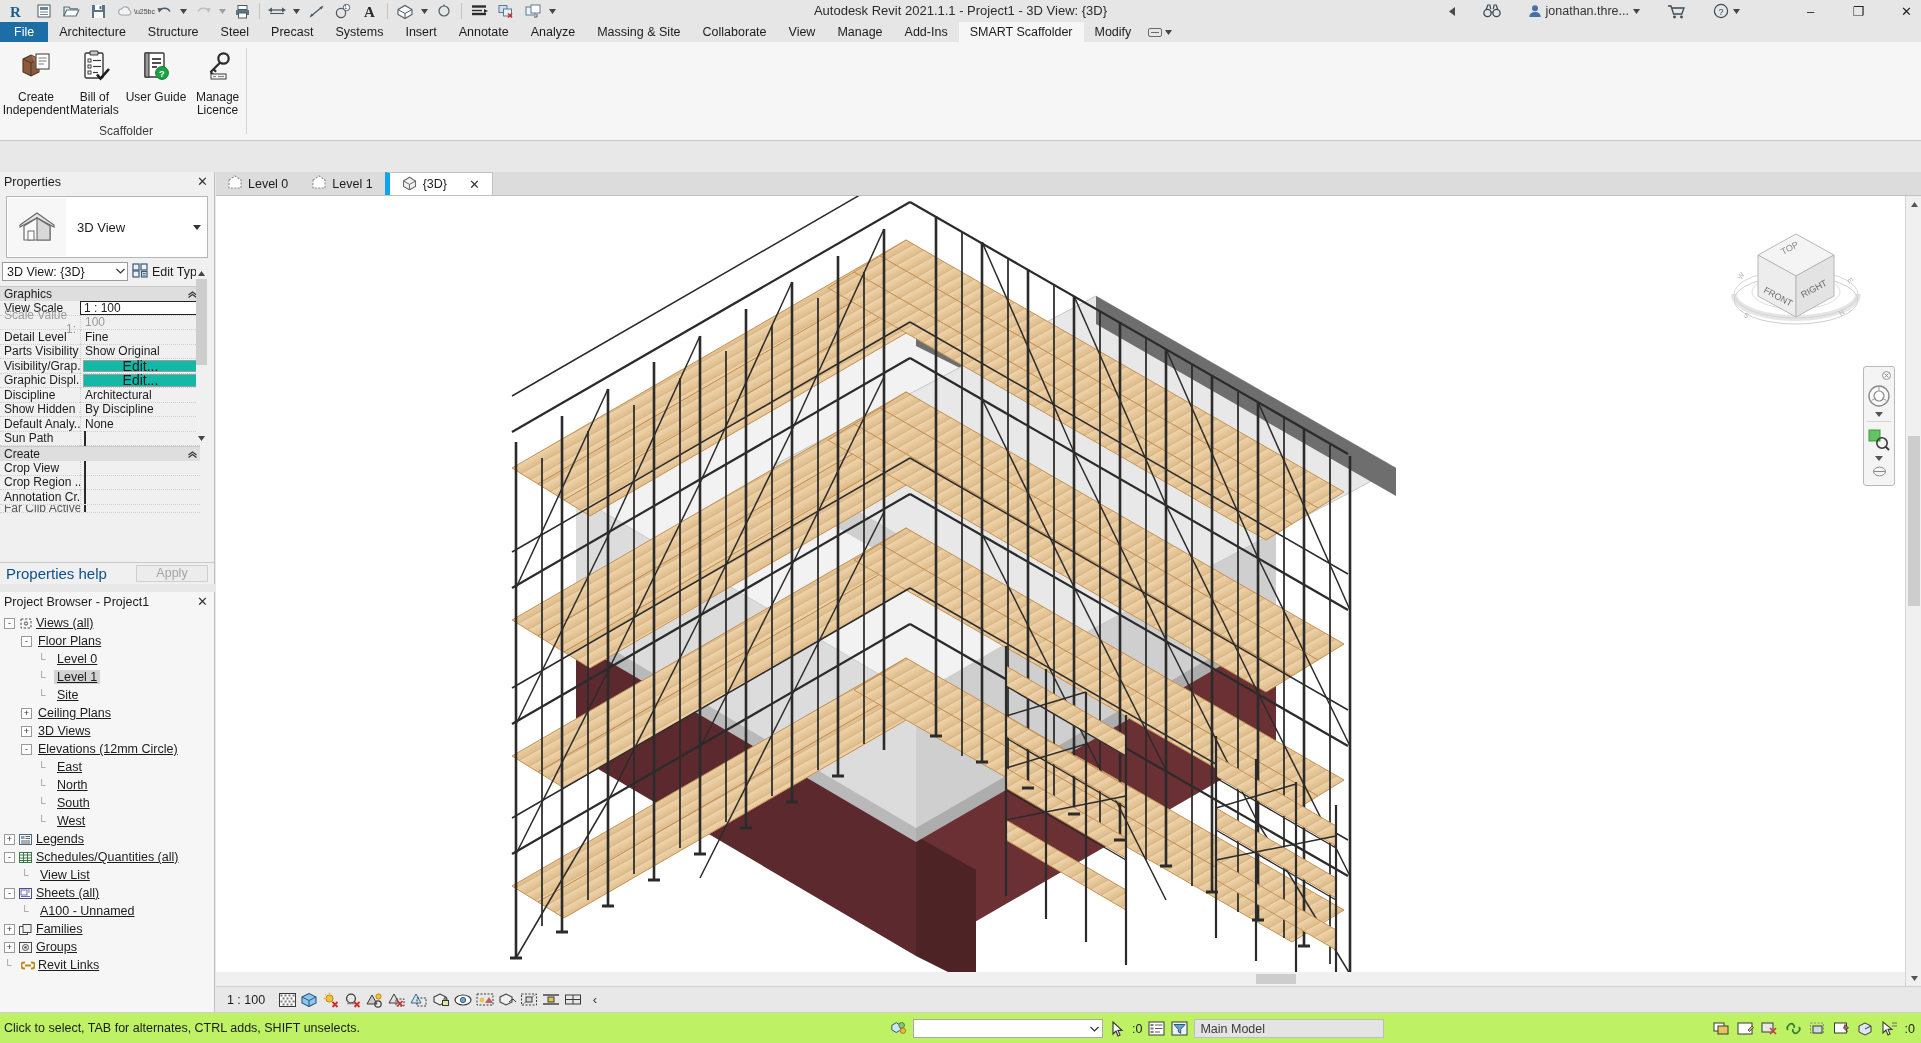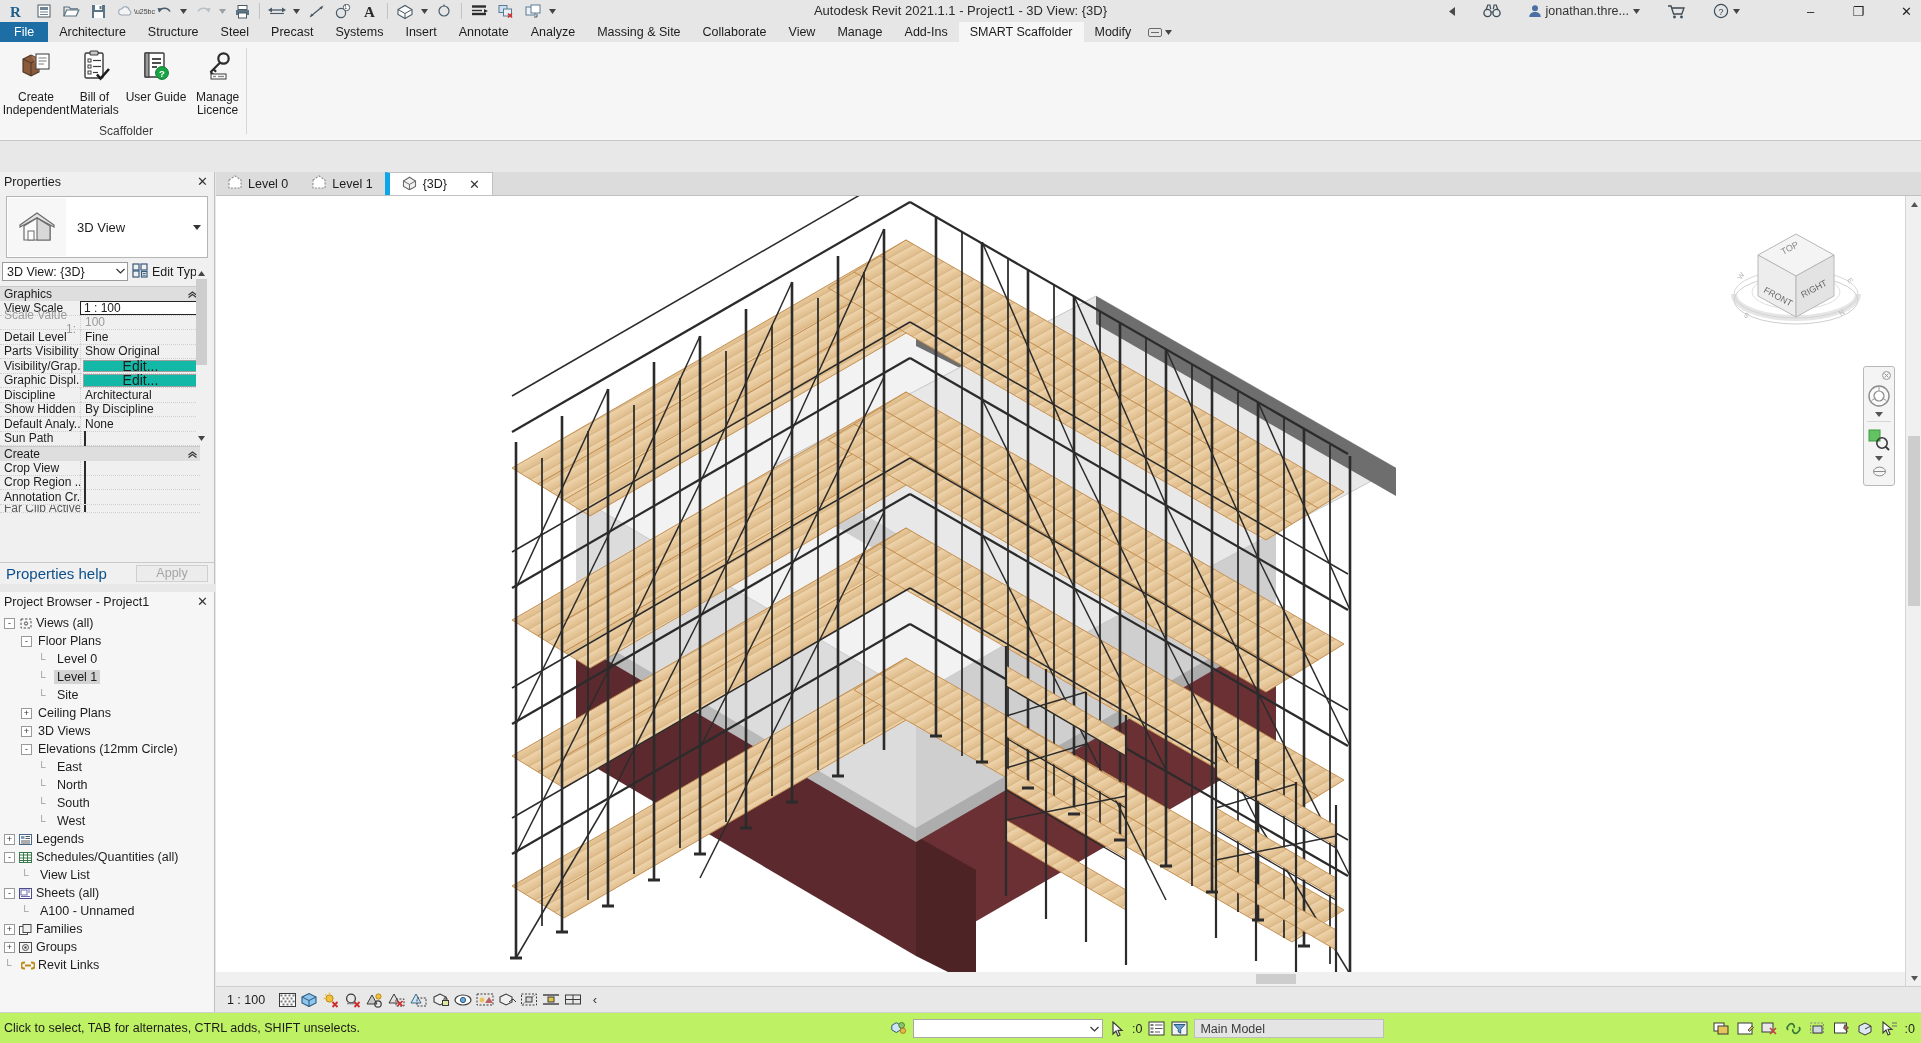--- a/index.html
+++ b/index.html
@@ -89,21 +89,21 @@
      font-size:12.5px; text-align:center; line-height:15px;}
 
   #browser{ position:absolute; left:0; top:592px; width:215px; height:420px;
      background:#f6f6f6; border-right:1px solid #c0c0c0; }
   #tree{ padding:3px 0 0 2px; font-size:12.5px; }
   .tn{ height:18px; display:flex; align-items:center; white-space:nowrap; }
   .tn .tog{ width:11px; height:11px; border:1px solid #9a9a9a; background:#fff; font-size:9px;
      line-height:9px; text-align:center; color:#333; margin-right:3px; flex:none;}
   .tn .sp{ flex:none; }
   .tn .ti{ width:15px; flex:none; display:flex; align-items:center; justify-content:center;}
-  .tn .tl{ padding:0 3px; }
+  .tn .tl{ padding:0 3px;text-decoration:underline; }
   .tn .tl.sel{ background:#d3d3d3; }
   .dots{ width:16px; flex:none; color:#9a9a9a; font-size:11px; letter-spacing:1px;}
 
   
   #viewtabs{ position:absolute; left:216px; top:172px; width:1705px; height:24px;
      background:#dcdcdc; display:flex; align-items:flex-end; border-bottom:1px solid #c0c0c0;}
   .vtab{ height:23px; display:flex; align-items:center; gap:6px; padding:0 12px;
      font-size:12.5px; color:#1c1c1c; background:#dcdcdc; }
   .vtab.active{ background:#ffffff; border-left:5px solid #0ea5e9; border-right:1px solid #c0c0c0;
      border-top:1px solid #c0c0c0; }

